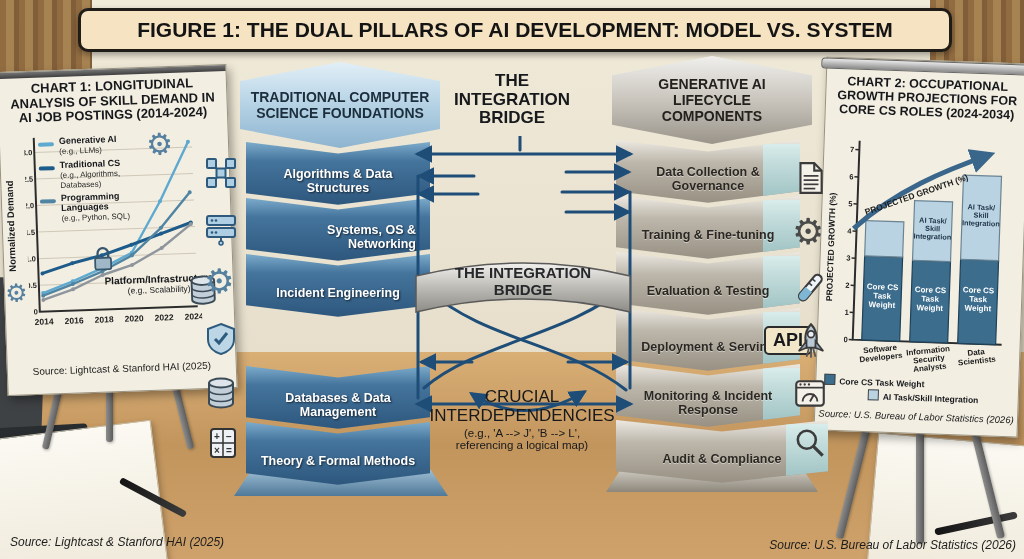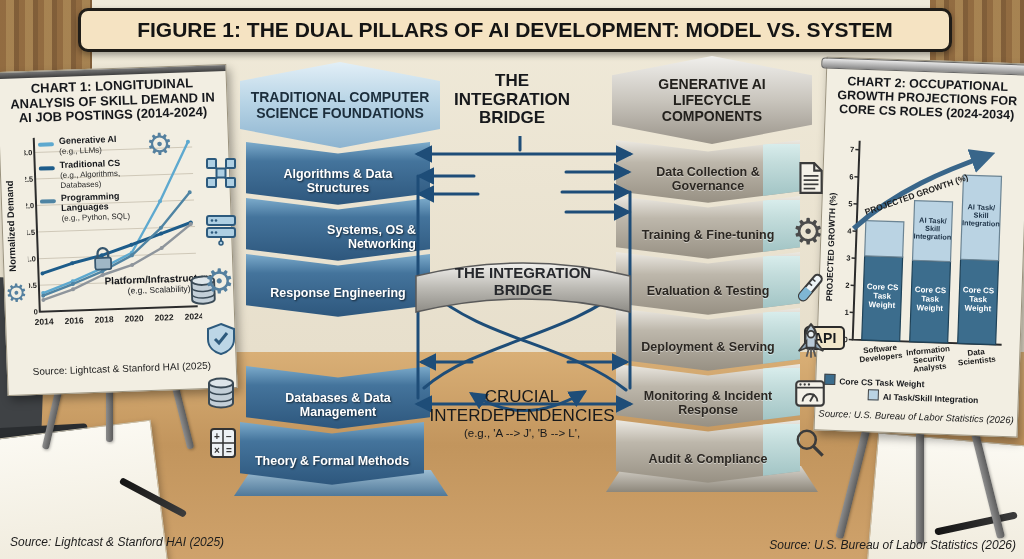--- a/index.html
+++ b/index.html
@@ -250,26 +250,26 @@
   <div class="abs hex hexL" style="left:240px;top:62px;width:200px;height:86px;font-size:14px;">
     <span class="btxt" style="padding:0 8px;">TRADITIONAL COMPUTER SCIENCE FOUNDATIONS</span>
   </div>
   <div class="abs block blockL" style="left:246px;top:142px;width:184px;height:64px;">
       <span class="btxt">Algorithms &amp; Data Structures</span>
     </div>
   <div class="abs block blockL" style="left:246px;top:198px;width:184px;height:64px;text-align:right;">
       <span class="btxt">Systems, OS &amp; Networking</span>
     </div>
   <div class="abs block blockL" style="left:246px;top:254px;width:184px;height:64px;">
-      <span class="btxt">Response Engineering</span>
+      <span class="btxt">Incident Engineering</span>
     </div>
   <div class="abs block blockL" style="left:246px;top:366px;width:184px;height:64px;">
       <span class="btxt">Databases &amp; Data Management</span>
     </div>
-  <div class="abs block blockL" style="left:240px;top:422px;width:184px;height:64px;">
+  <div class="abs block blockL" style="left:246px;top:422px;width:184px;height:64px;">
       <span class="btxt">Theory &amp; Formal Methods</span>
     </div>
 
   <svg class="abs" style="left:204px;top:156px;" width="34" height="34" viewBox="0 0 34 34">
     <g stroke="#2d5a7d" stroke-width="2">
         <line x1="17" y1="17" x2="8" y2="8"></line>
         <line x1="17" y1="17" x2="26" y2="8"></line>
         <line x1="17" y1="17" x2="8" y2="27"></line>
         <line x1="17" y1="17" x2="26" y2="27"></line>
       </g>
@@ -332,25 +332,25 @@
       <span class="btxt">Evaluation &amp; Testing</span>
     </div>
   <div class="abs block blockR" style="left:616px;top:308px;width:184px;height:64px;">
       <div class="glass"></div>
       <span class="btxt">Deployment &amp; Serving</span>
     </div>
   <div class="abs block blockR" style="left:616px;top:364px;width:184px;height:64px;">
       <div class="glass"></div>
       <span class="btxt">Monitoring &amp; Incident Response</span>
     </div>
-  <div class="abs block blockR" style="left:616px;top:420px;width:184px;height:64px;">
+  <div class="abs block blockR" style="left:616px;top:420px;width:212px;height:64px;">
       <div class="glass"></div>
       <span class="btxt">Audit &amp; Compliance</span>
     </div>
-  <div class="abs apitag" style="left:804px;top:326px;font-size:14px;">API</div>
+  <div class="abs apitag" style="left:764px;top:326px;font-size:18px;">API</div>
 
   <svg class="abs" style="left:792px;top:160px;" width="36" height="36" viewBox="0 0 34 34">
     <path d="M8,3 H21 L28,10 V31 H8 Z" fill="#f4f1e8" stroke="#3b3b3b" stroke-width="2"></path>
       <path d="M21,3 V10 H28" fill="none" stroke="#3b3b3b" stroke-width="2"></path>
     <g stroke="#3b3b3b" stroke-width="1.6">
         <line x1="11" y1="15" x2="25" y2="15"></line>
         <line x1="11" y1="19" x2="25" y2="19"></line>
         <line x1="11" y1="23" x2="25" y2="23"></line>
         <line x1="11" y1="27" x2="22" y2="27"></line>
       </g>
@@ -427,19 +427,20 @@
       </linearGradient>
         </defs>
       <path d="M2,30 Q109,4 216,30 L216,66 Q109,40 2,66 Z" fill="url(#silver)" stroke="#5a5a5a" stroke-width="1.5"></path>
     </svg>
     <div class="abs bandtext" style="left:10px;top:18px;width:198px;font-size:15px;">THE INTEGRATION BRIDGE</div>
   </div>
 
   <div class="abs crucial" style="left:424px;top:388px;width:196px;">
     <div style="font-size:17px;font-weight:normal;line-height:1.1;">CRUCIAL INTERDEPENDENCIES</div>
     <div style="font-size:11.5px;margin-top:2px;">(e.g., 'A --&gt; J', 'B --&gt; L',</div>
+    <div style="font-size:11.5px;">referencing a logical map)</div>
   </div>
 
 
   <div class="abs" style="left:10px;top:535px;font-size:12px;font-style:italic;color:#1c1c1c;">Source: Lightcast &amp; Stanford HAI (2025)</div>
   <div class="abs" style="right:8px;top:538px;font-size:12px;font-style:italic;color:#1c1c1c;">Source: U.S. Bureau of Labor Statistics (2026)</div>
 
 </div>
 
 </body></html>

